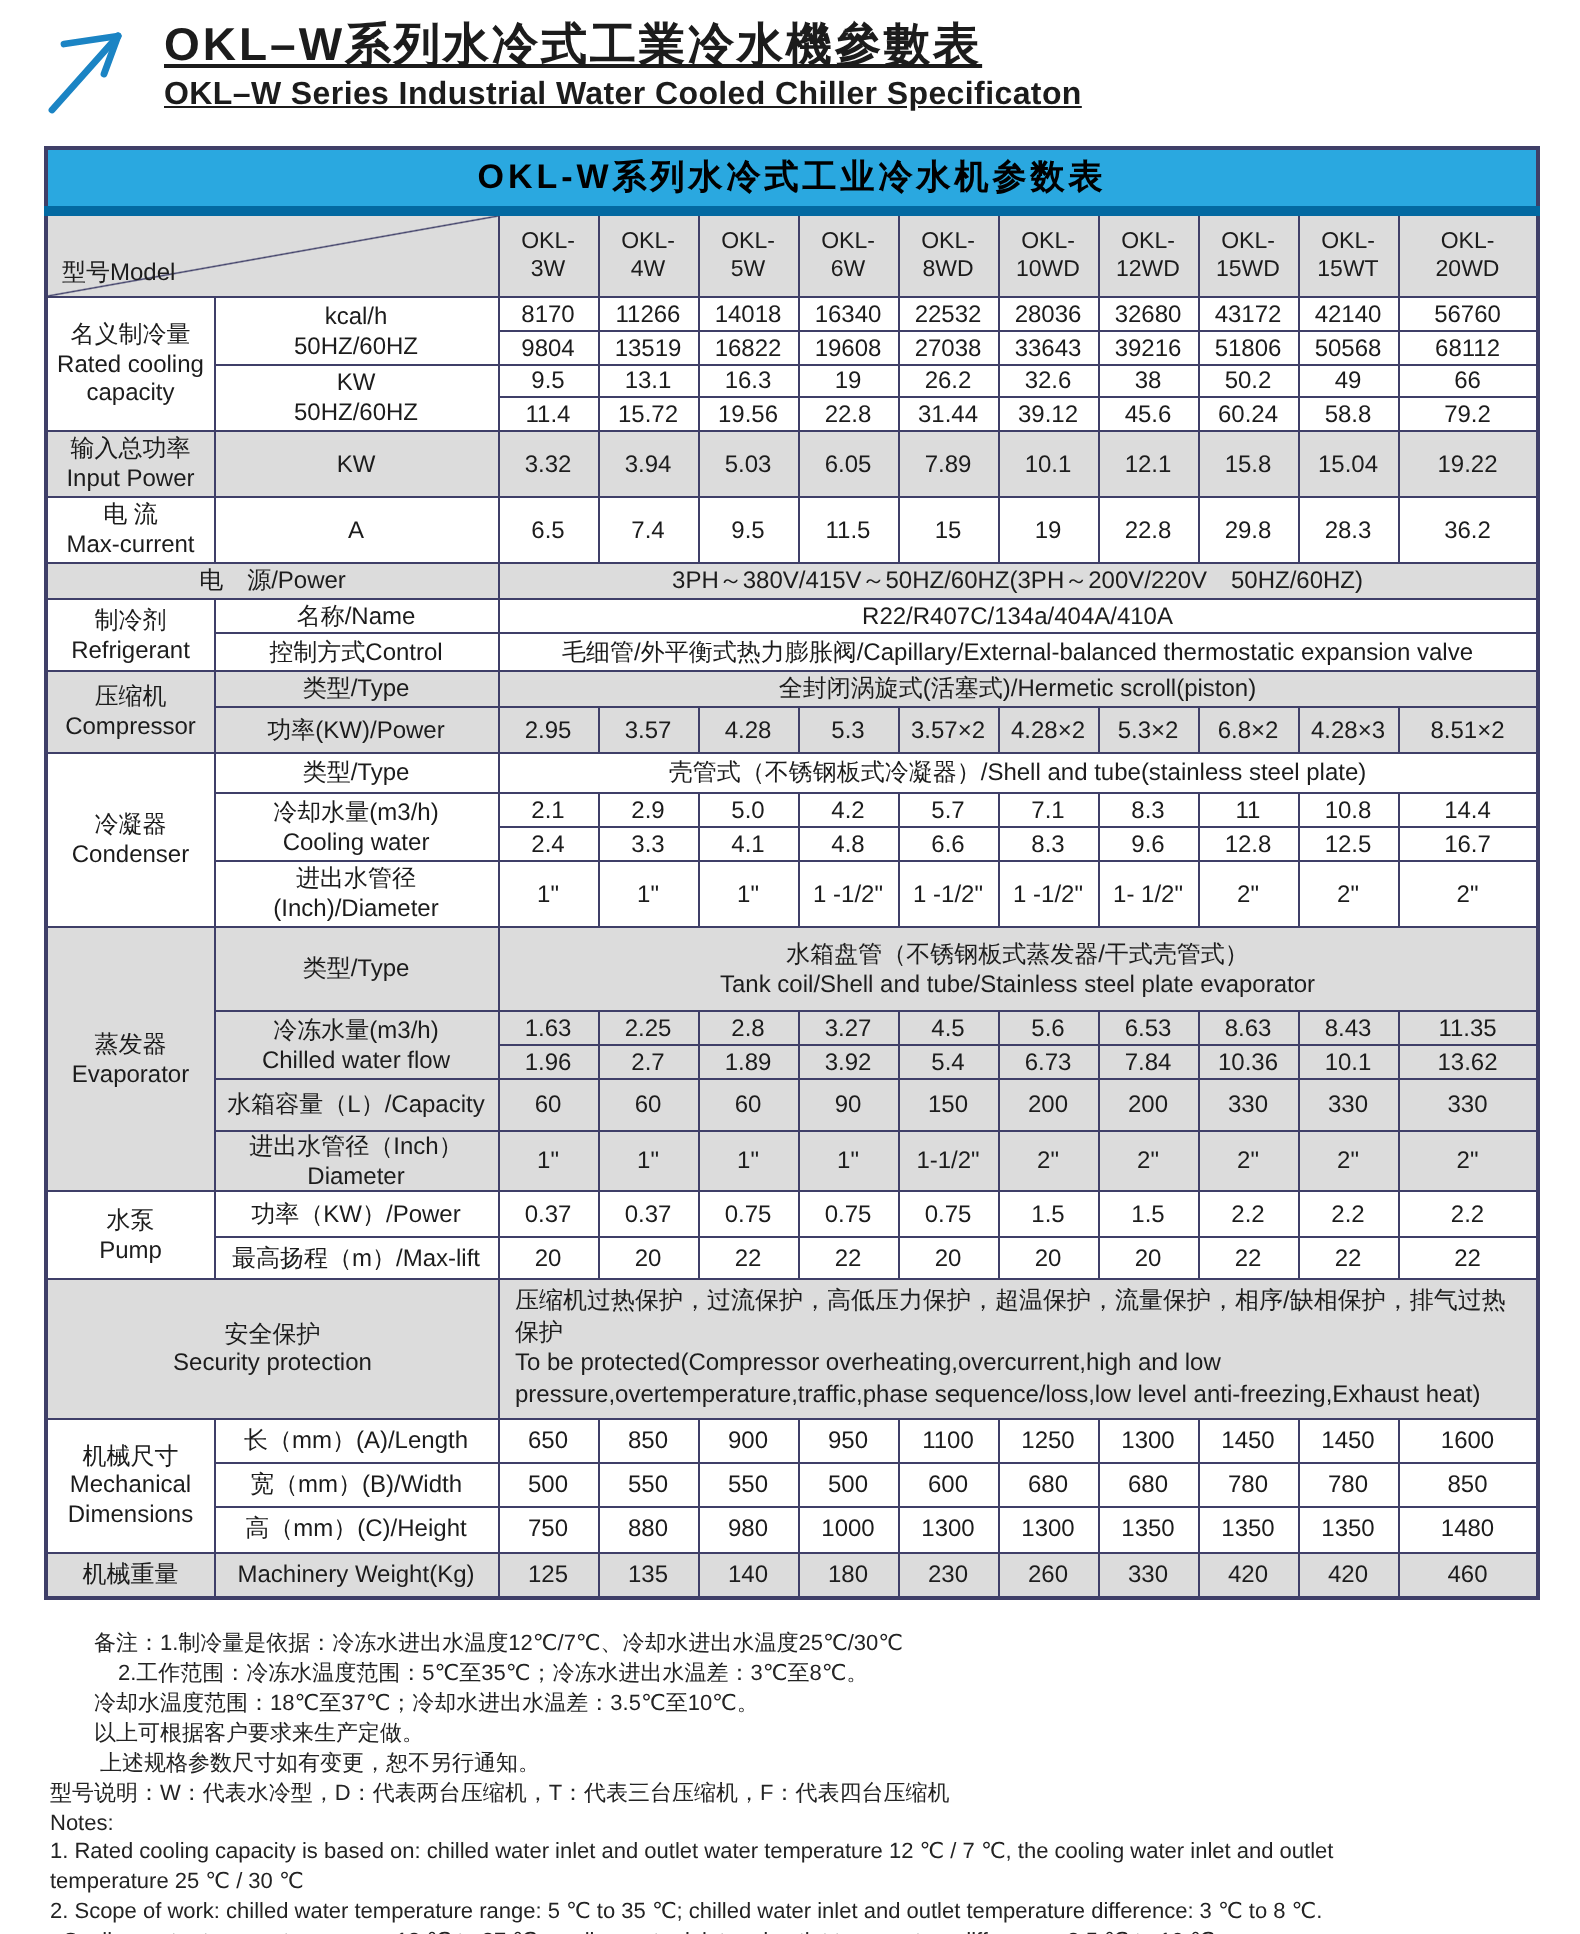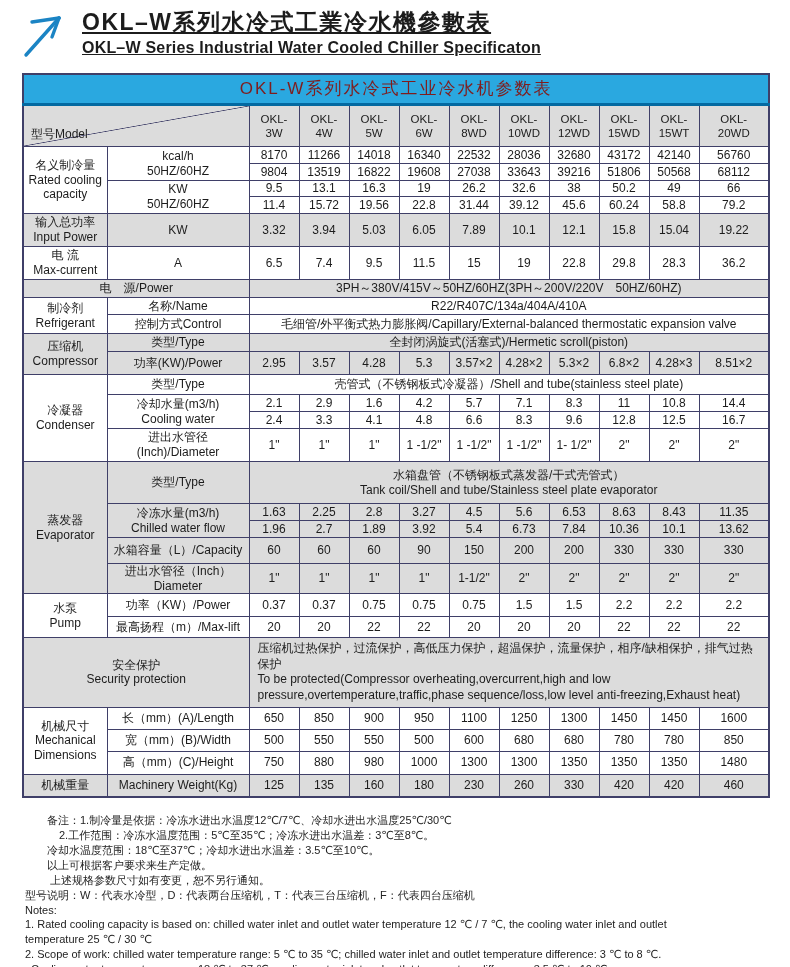--- a/index.html
+++ b/index.html
@@ -15,22 +15,22 @@
   .title-zh { font-size:23px; font-weight:bold; letter-spacing:1.5px; line-height:28px; }
   .title-en { font-size:16px; font-weight:bold; letter-spacing:0.2px; line-height:21px; margin-top:1px; }
 
   
   table.spec { border-collapse:collapse; table-layout:fixed; width:746px; margin:13px 0 0 22px;
                border:2px solid #3f3f68; }
   .spec td { border:1px solid #3f3f68; text-align:center; vertical-align:middle;
              padding:0 1px; font-size:12px; line-height:1.22; overflow:hidden; }
   .pre { white-space:pre-line; }
   tr.shade td { background:#dcdcdc; }
-  td.titlebar { background:#2aa8e0; color:#7f1d1d; font-size:17px; font-weight:normal;
-                letter-spacing:2px; height:28px; border-bottom:3px solid #0369a1; }
+  td.titlebar { background:#2aa8e0; color:#000000; font-size:17px; font-weight:bold;
+                letter-spacing:2px; height:28px; border-bottom:5px solid #0369a1; }
   td.model { font-size:11.5px; }
   td.glabel { font-size:12px; }
   td.ilabel { font-size:12px; }
   td.val { font-size:12px; }
   td.mergetxt { font-size:12px; }
   td.sec { text-align:left; padding:3px 8px; font-size:12px; line-height:1.3; }
 
   
   .h40 td { height:40px; } .h17 { height:17px; } .h16 { height:16px; }
   .h33 { height:33px; } .h18 { height:18px; } .h19 { height:19px; }
@@ -245,21 +245,21 @@
     <td rowspan="4" class="glabel pre">冷凝器
 Condenser</td>
     <td class="ilabel">类型/Type</td>
     <td colspan="10" class="mergetxt">壳管式（不锈钢板式冷凝器）/Shell and tube(stainless steel plate)</td>
   </tr>
   <tr class="h17">
     <td rowspan="2" class="ilabel pre">冷却水量(m3/h)
 Cooling water</td>
   <td class="val">2.1</td>
         <td class="val">2.9</td>
-        <td class="val">1.6</td>
+        <td class="val">5.0</td>
         <td class="val">4.2</td>
         <td class="val">5.7</td>
         <td class="val">7.1</td>
         <td class="val">8.3</td>
         <td class="val">11</td>
         <td class="val">10.8</td>
         <td class="val">14.4</td>
       </tr>
   <tr class="h17">
         <td class="val">2.4</td>
@@ -427,21 +427,21 @@
         <td class="val">1350</td>
         <td class="val">1350</td>
         <td class="val">1480</td>
       </tr>
 
   <tr class="shade h23">
     <td class="glabel">机械重量</td>
     <td class="ilabel">Machinery Weight(Kg)</td>
   <td class="val">125</td>
         <td class="val">135</td>
-        <td class="val">160</td>
+        <td class="val">140</td>
         <td class="val">180</td>
         <td class="val">230</td>
         <td class="val">260</td>
         <td class="val">330</td>
         <td class="val">420</td>
         <td class="val">420</td>
         <td class="val">460</td>
       </tr>
   </tbody>
 </table>

